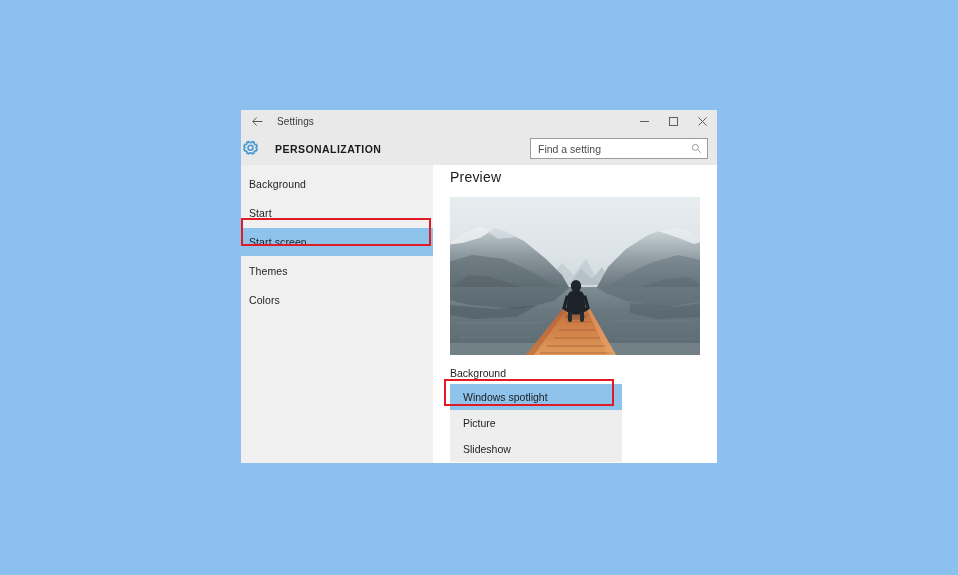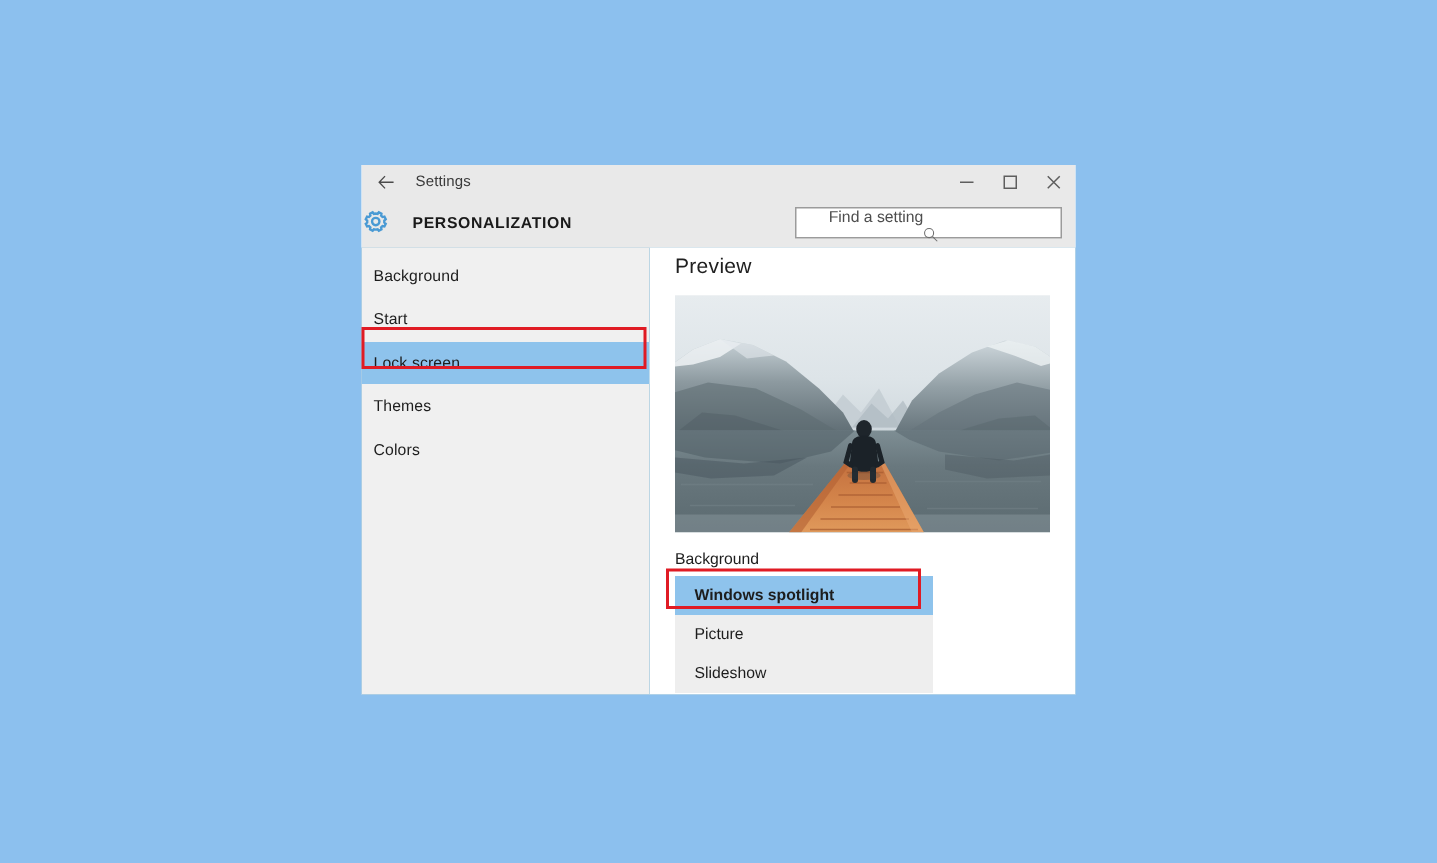--- a/index.html
+++ b/index.html
@@ -72,21 +72,20 @@
   }
   .search-box {
     position: absolute;
     right: 9px; top: 6px;
     width: 178px; height: 21px;
     background: #ffffff;
     border: 1px solid #9b9b9b;
     display: flex;
     align-items: center;
     padding: 0 5px 0 7px;
-    flex-direction: column;
   }
   .search-box input {
     flex: 1 1 auto;
     border: none; outline: none;
     font-family: "Liberation Sans", sans-serif;
     font-size: 10.5px;
     color: #3b3b3b;
     background: transparent;
     min-width: 0;
     padding: 0;
@@ -161,21 +160,20 @@
   .bg-option {
     height: 26px;
     display: flex;
     align-items: center;
     padding-left: 13px;
     font-size: 10.5px;
     color: #1d1d1d;
   }
   .bg-option.selected {
     background: #8ec3ec;
-    font-weight: bold;
   }
 
   
   .annot {
     position: absolute;
     border: 2px solid #e01b24;
     pointer-events: none;
     z-index: 20;
   }
   #annot-lock-screen {
@@ -239,21 +237,21 @@
     <div class="sidebar">
       <div class="nav-item">
         <span>Background</span>
       </div>
       <div class="nav-spacer"></div>
       <div class="nav-item">
         <span>Start</span>
       </div>
       <div class="nav-spacer"></div>
       <div class="nav-item selected">
-        <span>Lock screen</span>
+        <span>Start screen</span>
       </div>
       <div class="nav-spacer"></div>
       <div class="nav-item">
         <span>Themes</span>
       </div>
       <div class="nav-spacer"></div>
       <div class="nav-item">
         <span>Colors</span>
       </div>
     </div>

